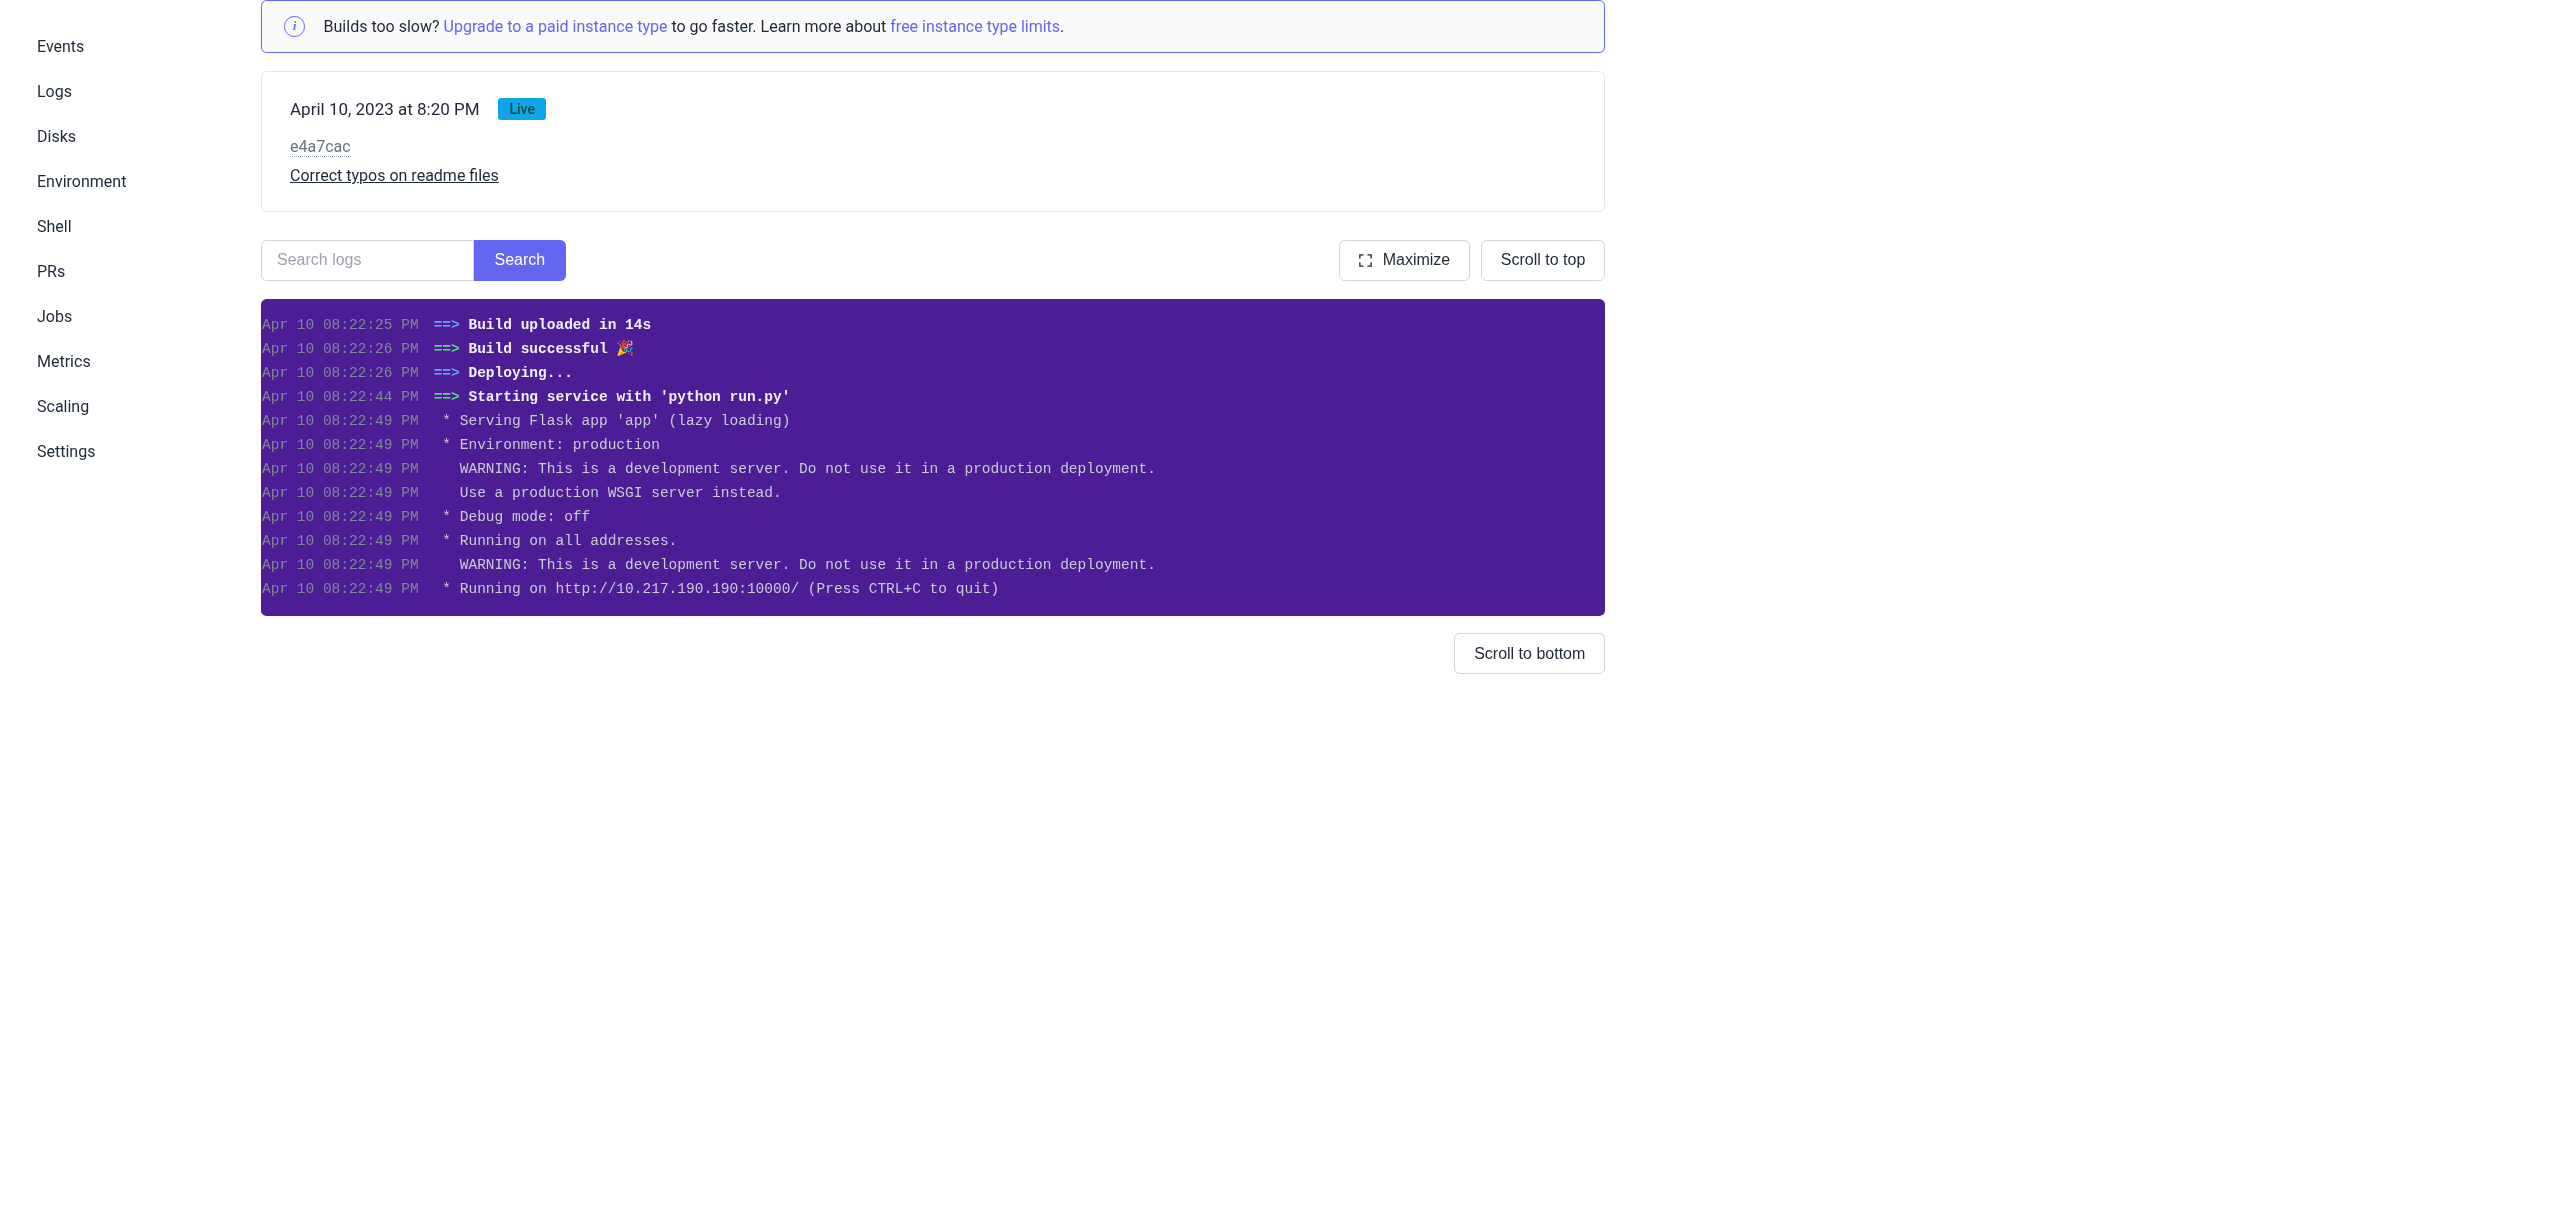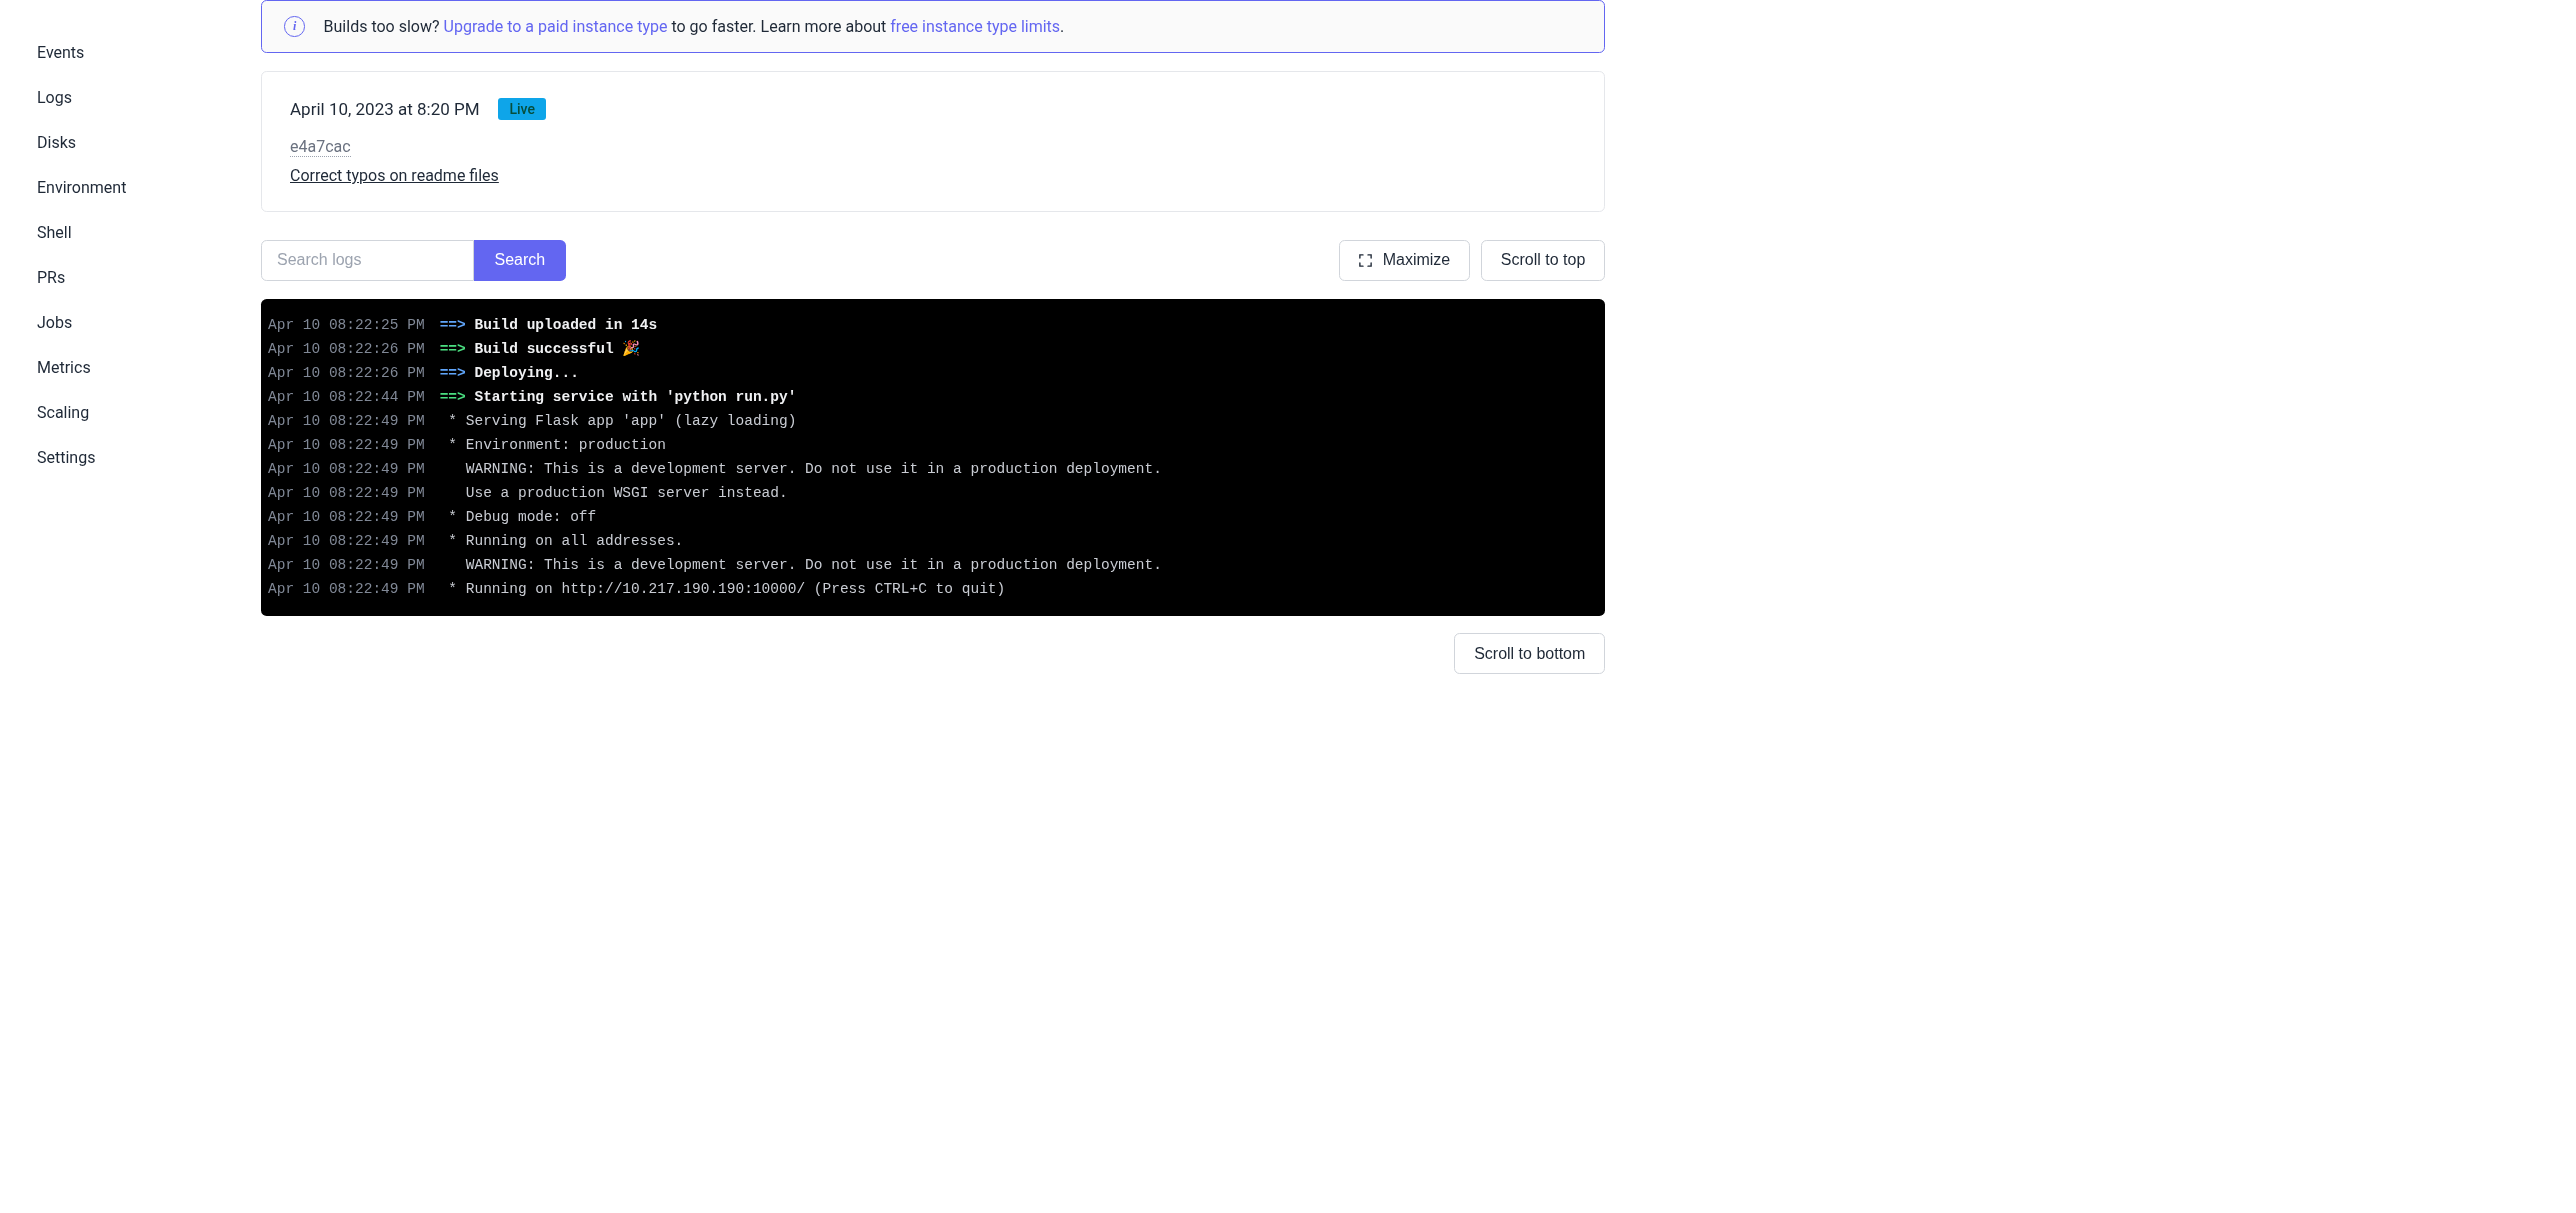--- a/index.html
+++ b/index.html
@@ -8,21 +8,21 @@
       background: #ffffff;
       color: #1f2937;
       font-size: 13px;
     }
     .layout {
       display: flex;
       min-height: 100vh;
     }
     .sidebar {
       width: 261px;
-      padding: 30px 0;
+      padding: 24px 0;
       flex-shrink: 0;
     }
     .sidebar-item {
       padding: 13px 37px;
       font-size: 16px;
       color: #1f2937;
       cursor: pointer;
     }
     .main {
       flex: 1;
@@ -149,23 +149,23 @@
       align-items: center;
       gap: 9.3px;
       color: #1f2937;
       font-weight: 500;
     }
     .maximize-icon {
       width: 15px;
       height: 15px;
     }
     .terminal {
-      background: #000000;
-      border-radius: 5.6px;
-      padding: 15px 7px;
+      background: #4c1d95;
+      border-radius: 5.6px;
+      padding: 15px 1px;
       font-family: 'SFMono-Regular', Consolas, 'Liberation Mono', Menlo, monospace;
       font-size: 14.5px;
       line-height: 1.65;
       overflow-x: auto;
     }
     .log-line {
       white-space: pre;
       display: flex;
     }
     .ts {

